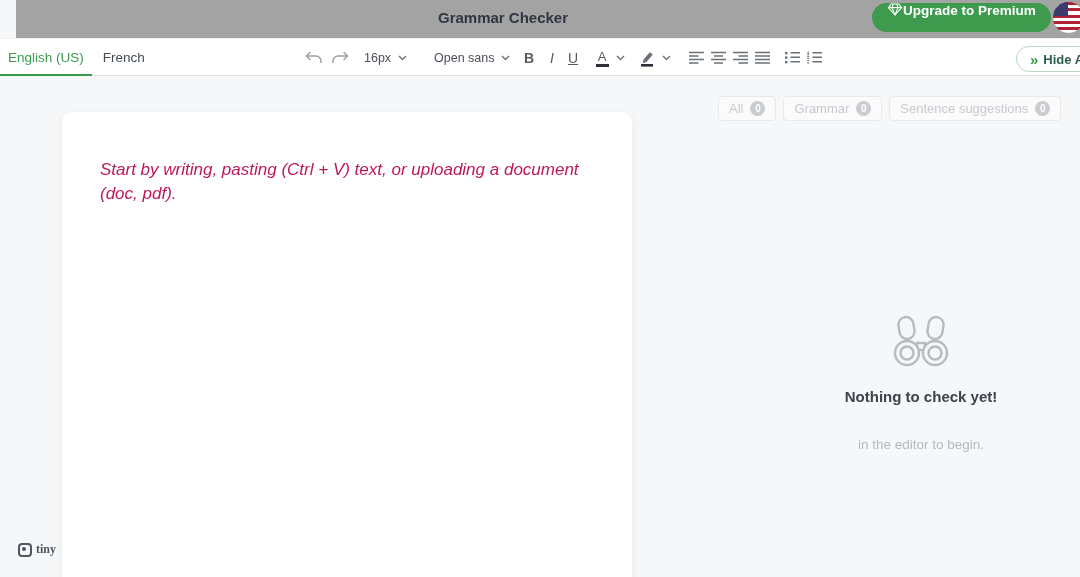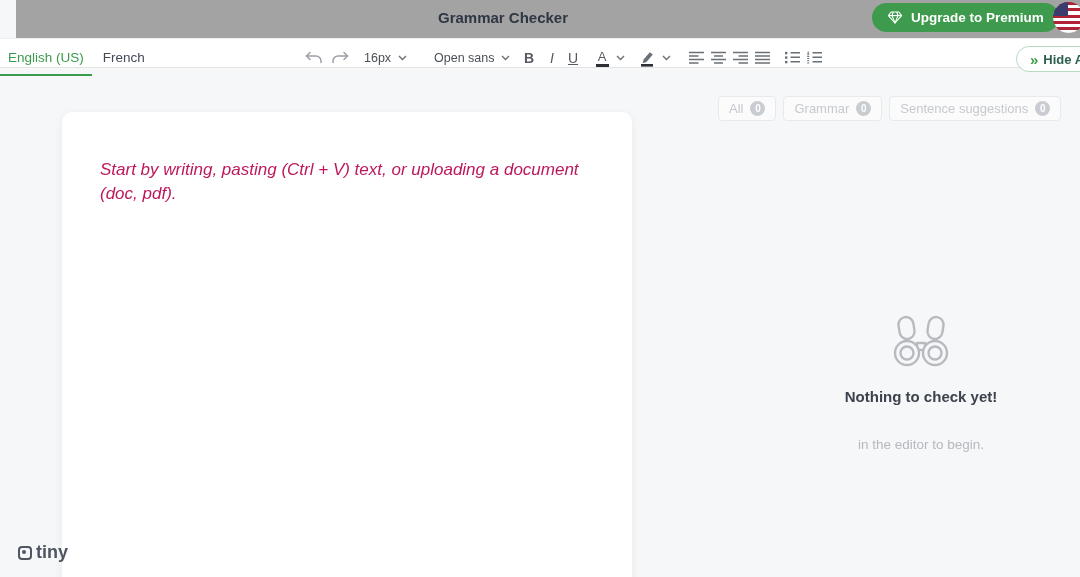--- a/index.html
+++ b/index.html
@@ -5,31 +5,31 @@
   * { margin:0; padding:0; box-sizing:border-box; }
   html,body { width:1080px; height:577px; overflow:hidden; background:#f6f7f8;
     font-family:"Liberation Sans", sans-serif; }
   .app { position:relative; width:1080px; height:577px; }
 
   
   .header { position:absolute; left:16px; top:0; width:1080px; height:38px; background:#a3a3a3; }
   .page-title { position:absolute; left:487px; top:9px; transform:translateX(-50%);
     font-size:15px; font-weight:bold; color:#2e3642; white-space:nowrap; }
   .upgrade-btn { position:absolute; left:856px; top:3px; height:29px; padding:0 15px;
-    background:#3e9b4e; border:none; border-radius:15px; display:flex; align-items:center; gap:8px;
+    background:#3e9b4e; border:none; border-radius:15px; display:flex; 
     color:#ffffff; font-weight:bold; font-size:13.5px; cursor:pointer; font-family:inherit; }
   .flag { position:absolute; left:1037px; top:2px; width:31px; height:31px; border-radius:50%;
     overflow:hidden; background:repeating-linear-gradient(180deg,#b22234 0 3.2px,#ffffff 3.2px 6.3px);
     box-shadow:inset 0 0 1px rgba(0,0,0,.35); cursor:pointer; }
   .flag::after { content:""; position:absolute; left:0; top:0; width:15px; height:14px; background:#3c3b6e; }
   .partial-circle { position:absolute; left:1074px; top:4px; width:28px; height:28px;
     border-radius:50%; background:#e9ebee; }
 
   
-  .toolbar { position:absolute; left:0; top:38px; width:1080px; height:30px; background:#ffffff;
+  .toolbar { position:absolute; left:0; top:38px; width:1080px; height:38px; background:#ffffff;
     border-top:1px solid #f0f0f0; border-bottom:1px solid #e3e3e4; }
   .tabs { position:absolute; left:0; top:0; height:37px; display:flex; }
   .tab { height:37px; display:flex; align-items:center; padding:0 11px; font-size:13.5px;
     color:#434a55; cursor:pointer; white-space:nowrap; }
   .tab.first { padding:0 8px; }
   .tab.active { color:#3a9a4d; box-shadow:inset 0 -2px 0 #3a9a4d; font-weight:normal; }
   .tbtn { position:absolute; top:7px; width:24px; height:24px; display:flex; align-items:center;
     justify-content:center; cursor:pointer; background:none; border:none; color:#565b63; }
   .tsel { position:absolute; top:7px; height:24px; display:flex; align-items:center; gap:7px;
     cursor:pointer; font-size:12.5px; color:#4a4f57; white-space:nowrap; }
@@ -53,21 +53,21 @@
   .editor-actions { display:flex; gap:32px; margin:36px 0 0 38px; }
   .action-btn { height:31px; padding:0 17px; background:#ffffff; border:1px solid #a9d2b1;
     border-radius:16px; color:#3f9d4f; font-weight:bold; font-size:14px; display:inline-flex;
     align-items:center; gap:9px; cursor:pointer; font-family:inherit; }
 
   .tiny-brand { position:absolute; left:18px; top:466px; display:flex; align-items:center; gap:4px;
     cursor:pointer; }
   .tiny-mark { width:14px; height:14px; border-radius:4px; border:2.5px solid #4e5662; position:relative; }
   .tiny-mark::after { content:""; position:absolute; left:2px; top:2px; width:4px; height:4px;
     border-radius:50%; background:#4e5662; }
-  .tiny-label { font-size:18px; font-weight:bold; color:#4e5662; }
+  .tiny-label { font-size:12px; font-weight:bold; color:#4e5662;font-family:Liberation Serif, serif; }
 
   
   .chips { position:absolute; left:718px; top:20px; display:flex; gap:7px; }
   .chip { height:25px; padding:0 10px; border:1px solid #e8e9eb; border-radius:4px;
     background:rgba(255,255,255,0.55); display:flex; align-items:center; gap:7px;
     font-size:13px; color:#c6c9ce; cursor:default; white-space:nowrap; }
   .chip-badge { width:15px; height:15px; border-radius:50%; background:#c9ccd1; color:#ffffff;
     font-size:10px; font-weight:bold; display:flex; align-items:center; justify-content:center; }
 
   .empty-state { position:absolute; left:760px; top:238px; width:322px; text-align:center; }

